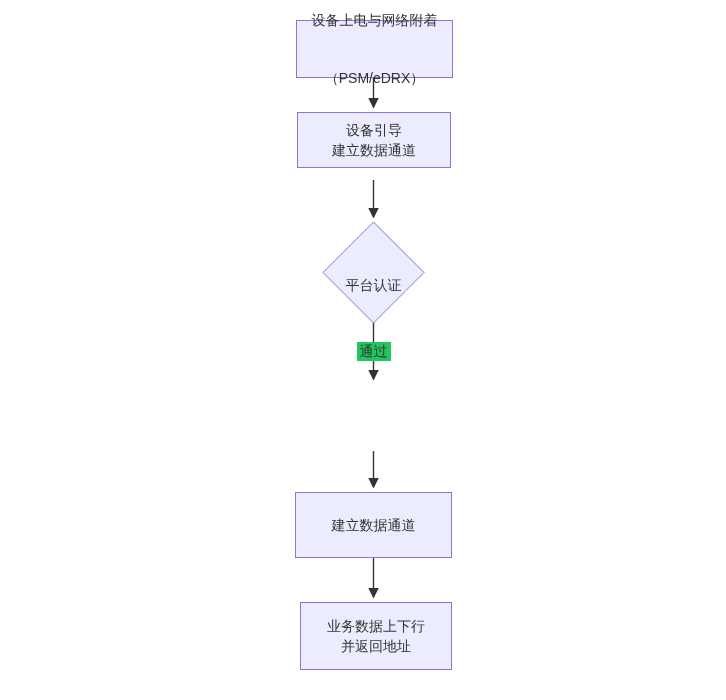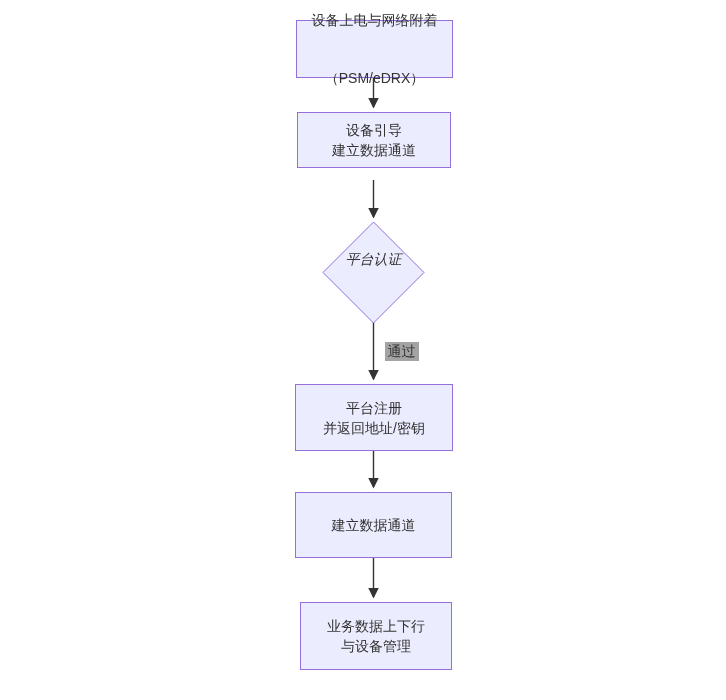--- a/index.html
+++ b/index.html
@@ -42,27 +42,26 @@
     color: #333333;
     font-size: 14px;
     line-height: 20px;
     text-align: center;
     transform: translate(-50%, -50%);
     white-space: nowrap;
   }
   .edge-label {
     position: absolute;
     transform: translateX(-50%);
-    background: #a3a3a3;
+    background: #22c55e;
     color: #333333;
     font-size: 14px;
     line-height: 17px;
     padding: 1px 3px;
     white-space: nowrap;
-    margin-left: 28px;
   }
 </style>
 </head>
 <body>
 
 <div class="canvas">
 
   <svg class="edges-svg" width="726" height="700" viewBox="0 0 726 700" xmlns="http://www.w3.org/2000/svg">
     <defs>
       <marker id="arrowhead" viewBox="0 0 10 10" refX="8.5" refY="5" markerWidth="7.5" markerHeight="7.5" orient="auto-start-reverse">
@@ -82,31 +81,27 @@
   <div class="node" style="left:296px; top:20px; width:157px; height:58px;gap:38px;">
     <span>设备上电与网络附着</span>
     <span>（PSM/eDRX）</span>
   </div>
 
   <div class="node" style="left:297px; top:112px; width:154px; height:56px;">
     <span>设备引导</span>
     <span>建立数据通道</span>
   </div>
 
-  <div class="diamond-label" style="left:373.5px; top:259px;font-style:italic;">平台认证</div>
+  <div class="diamond-label" style="left:373.5px; top:285px;">平台认证</div>
 
   <div class="edge-label" style="left:373.5px; top:342px;">通过</div>
 
-  <div class="node" style="left:295px; top:384px; width:158px; height:67px;">
-    <span>平台注册</span>
-    <span>并返回地址/密钥</span>
-  </div>
 
   <div class="node" style="left:295px; top:492px; width:157px; height:66px;">
     <span>建立数据通道</span>
   </div>
 
   <div class="node" style="left:300px; top:602px; width:152px; height:68px;">
     <span>业务数据上下行</span>
-    <span>与设备管理</span>
+    <span>并返回地址</span>
   </div>
 
 </div>
 
 </body></html>

